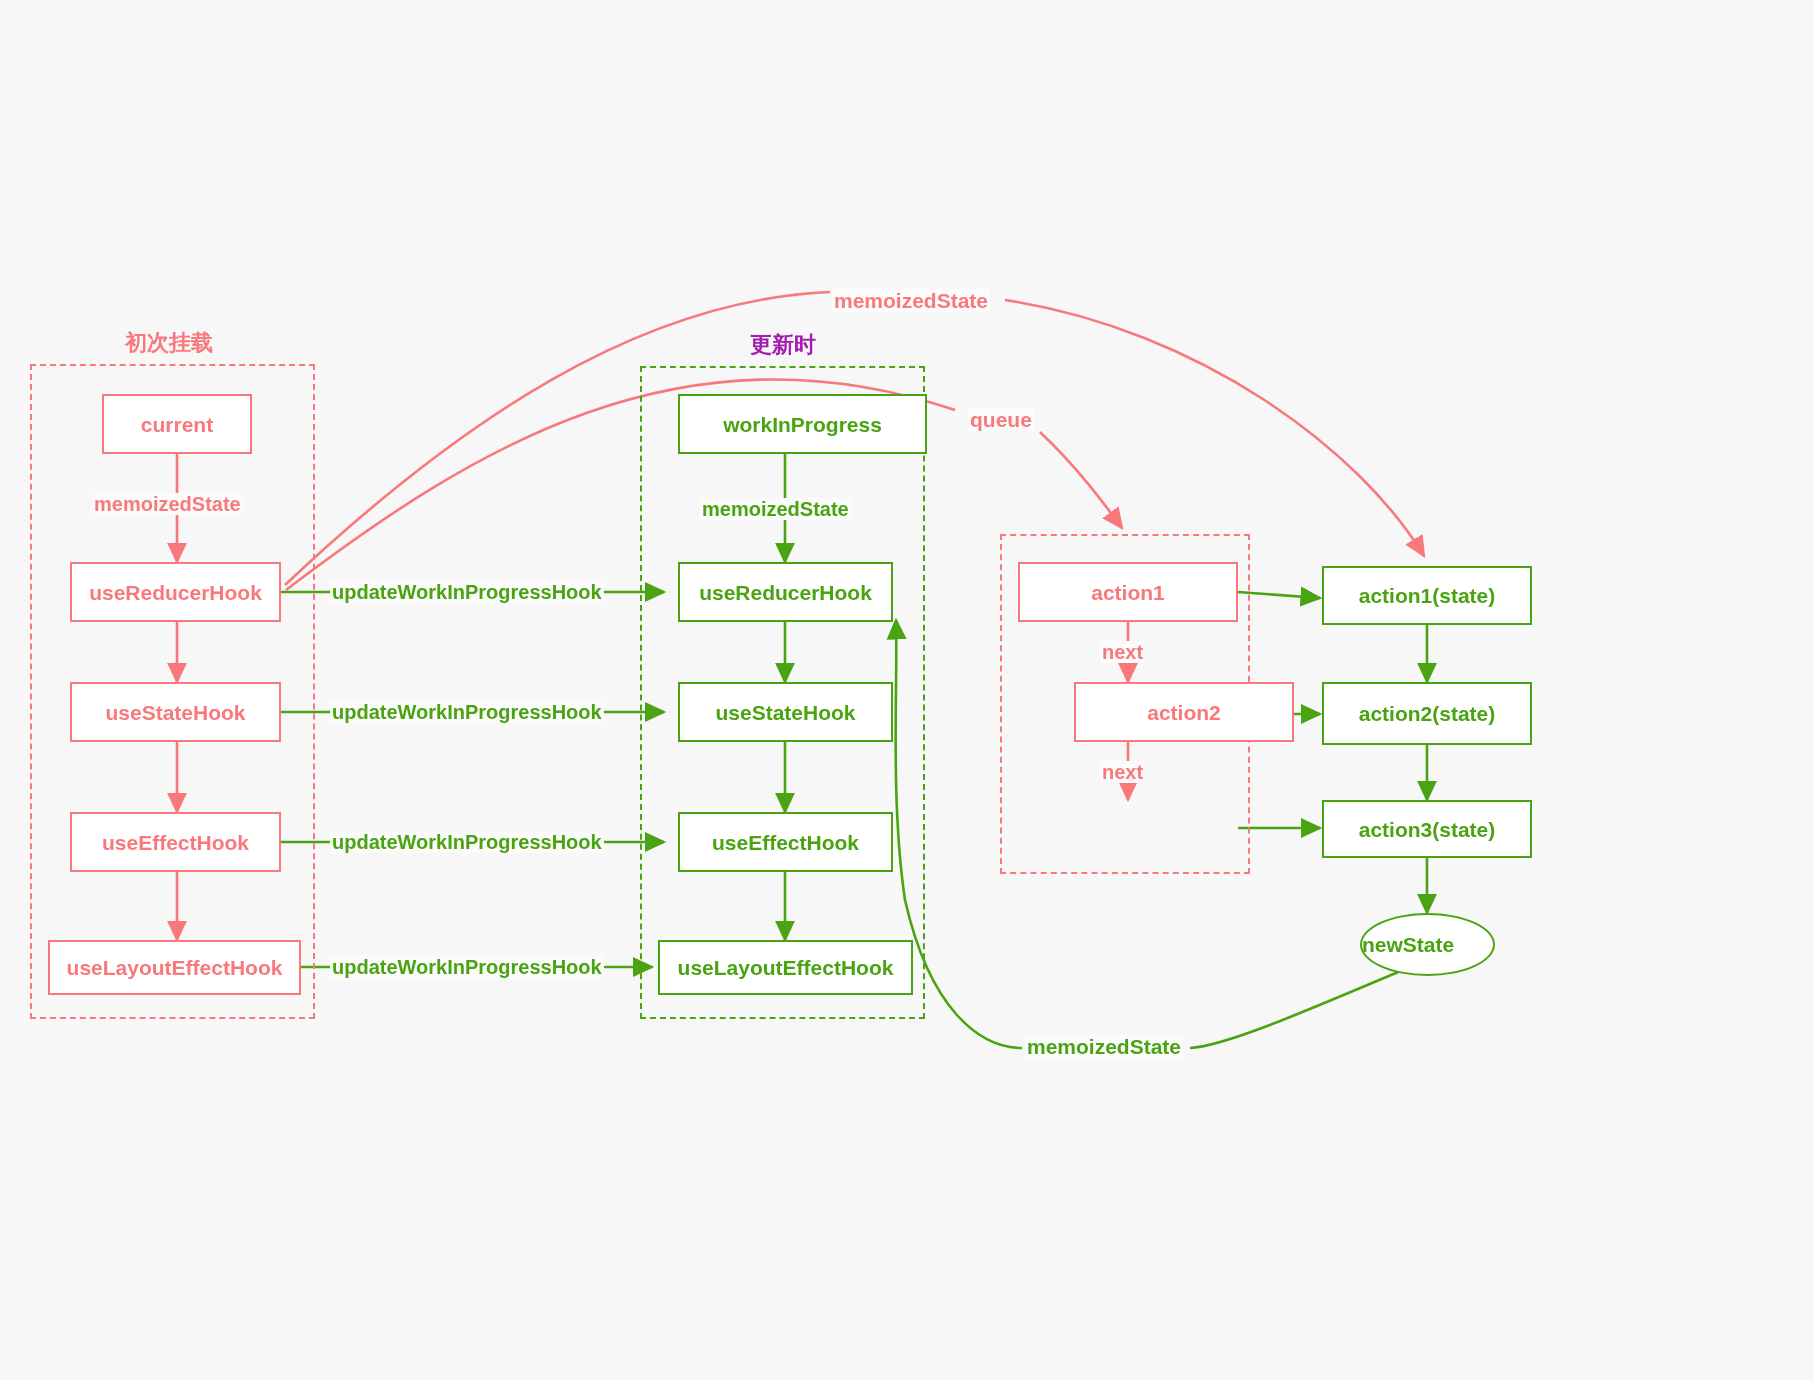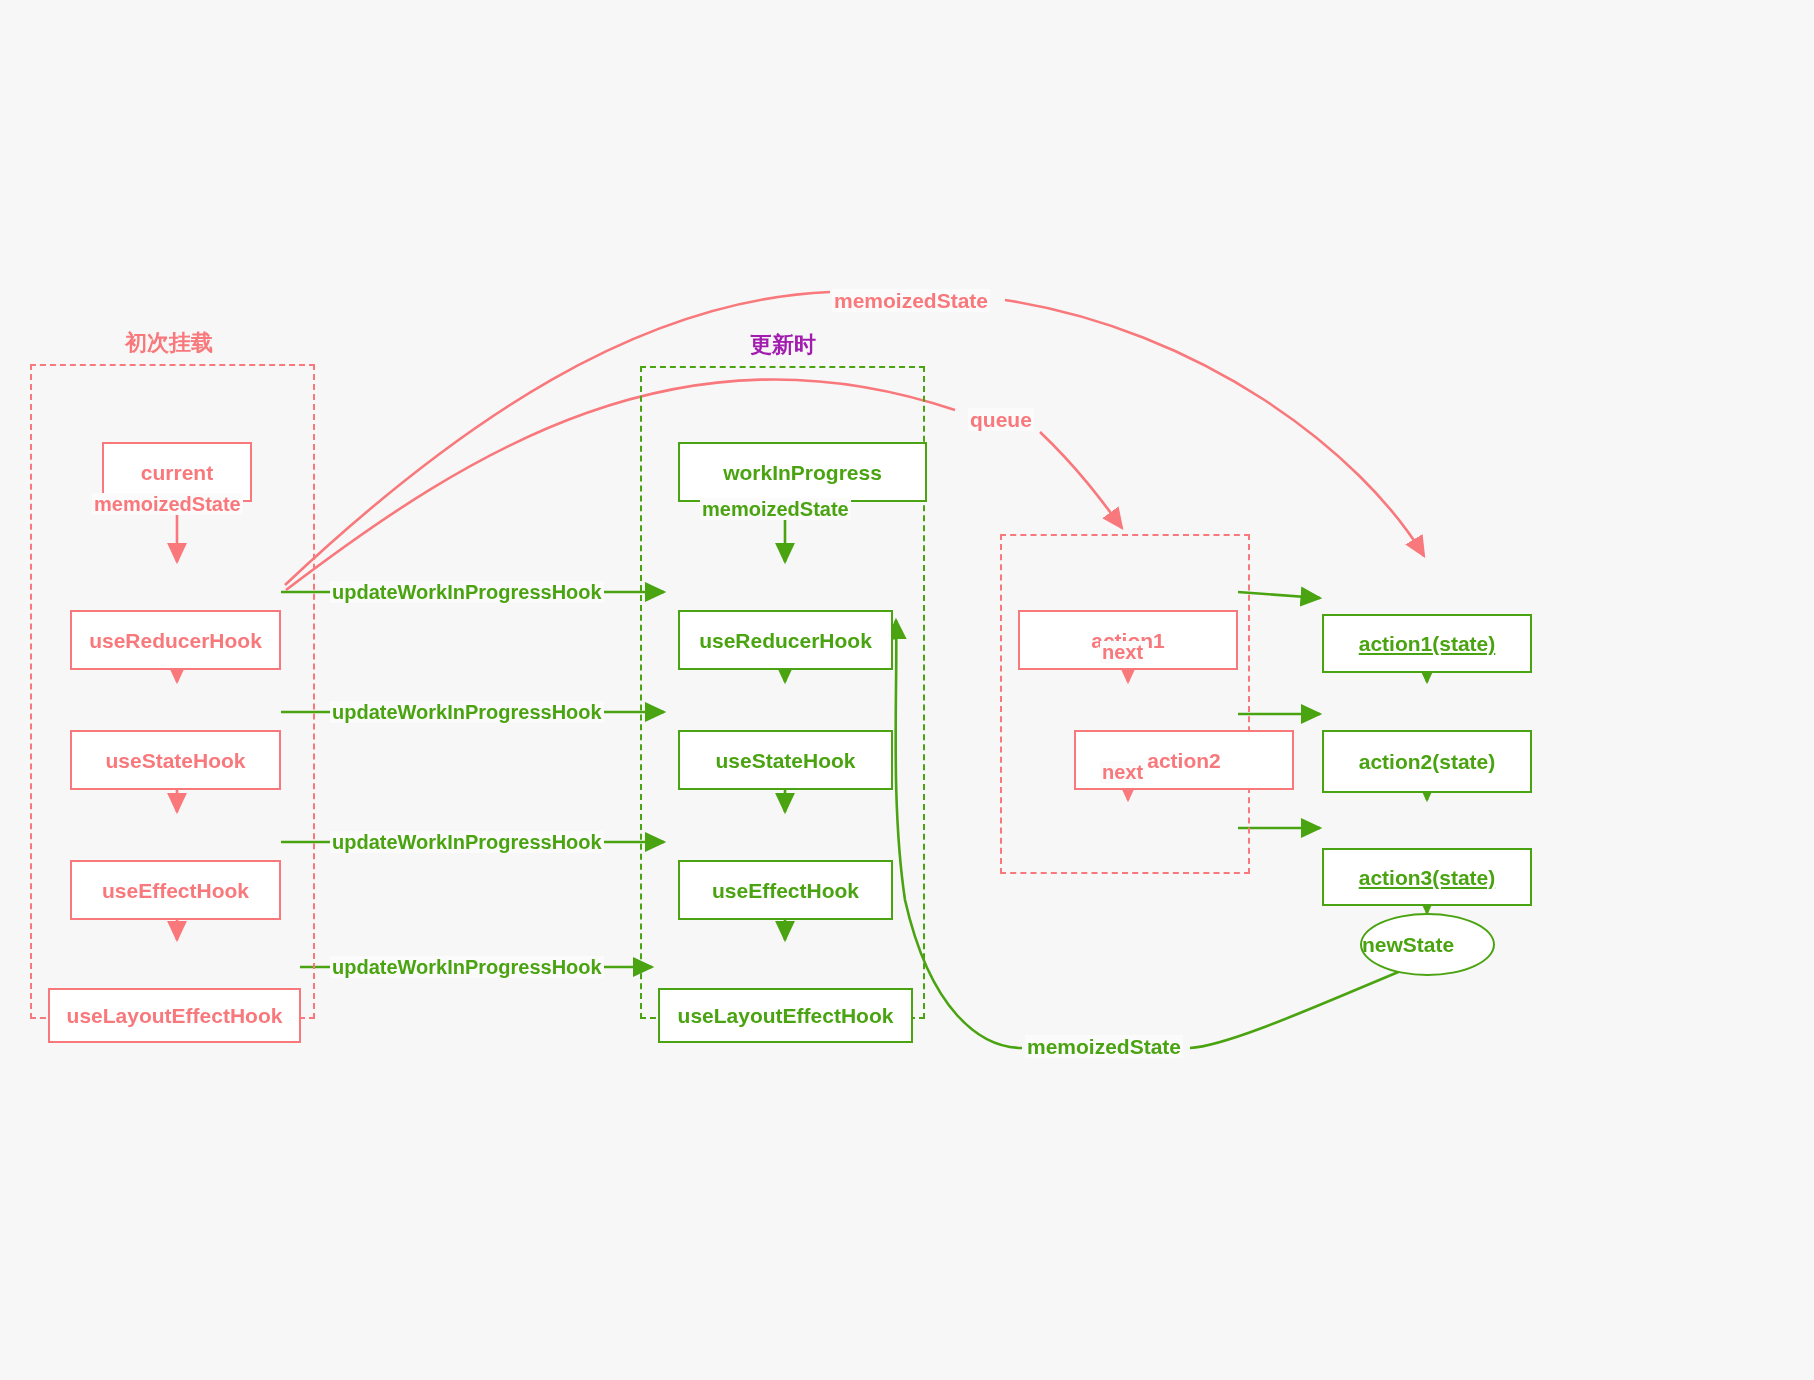--- a/index.html
+++ b/index.html
@@ -27,21 +27,20 @@
     position: absolute;
     box-sizing: border-box;
     display: flex;
     align-items: center;
     justify-content: center;
     background: #ffffff;
     font-weight: bold;
     font-size: 21px;
     line-height: 1;
     white-space: nowrap;
-    margin-top: 48px;
   }
   .node.red {
     border: 2.5px solid #f8787c;
     color: #f8787c;
   }
   .node.green {
     border: 2.5px solid #4aa310;
     color: #4aa310;
   }
   .group-box {
@@ -213,27 +212,27 @@
     <span>action1</span>
   </div>
   <div class="edge-label red" style="left:1100px; top:641px;">next</div>
 
   <div class="node red" style="left:1074px; top:682px; width:220px; height:60px;">
     <span>action2</span>
   </div>
   <div class="edge-label red" style="left:1100px; top:761px;">next</div>
 
 
-  <div class="node green" style="left:1322px; top:566px; width:210px; height:59px;text-decoration:underline;">
+  <div class="node green" style="left:1322px; top:566px; width:210px; height:59px;">
     <span>action1(state)</span>
   </div>
   <div class="node green" style="left:1322px; top:682px; width:210px; height:63px;">
     <span>action2(state)</span>
   </div>
-  <div class="node green" style="left:1322px; top:800px; width:210px; height:58px;text-decoration:underline;">
+  <div class="node green" style="left:1322px; top:800px; width:210px; height:58px;">
     <span>action3(state)</span>
   </div>
 
   <div class="ellipse-node green" style="left:1360px; top:913px; width:135px; height:63px;">
     <span>newState</span>
   </div>
 
   <div class="edge-label red" style="left:832px; top:289px; font-size:21px;">memoizedState</div>
   <div class="edge-label red" style="left:968px; top:408px; font-size:21px;">queue</div>
   <div class="edge-label green" style="left:1025px; top:1035px; font-size:21px;">memoizedState</div>

